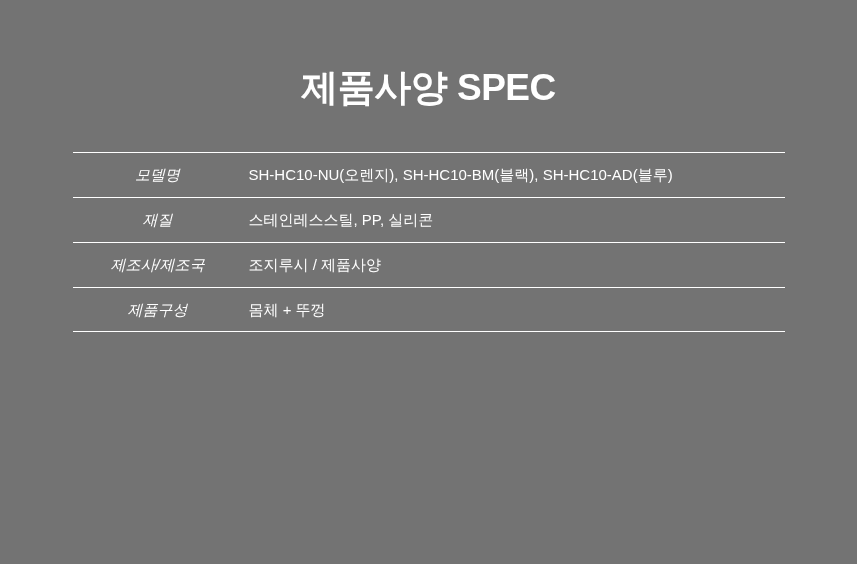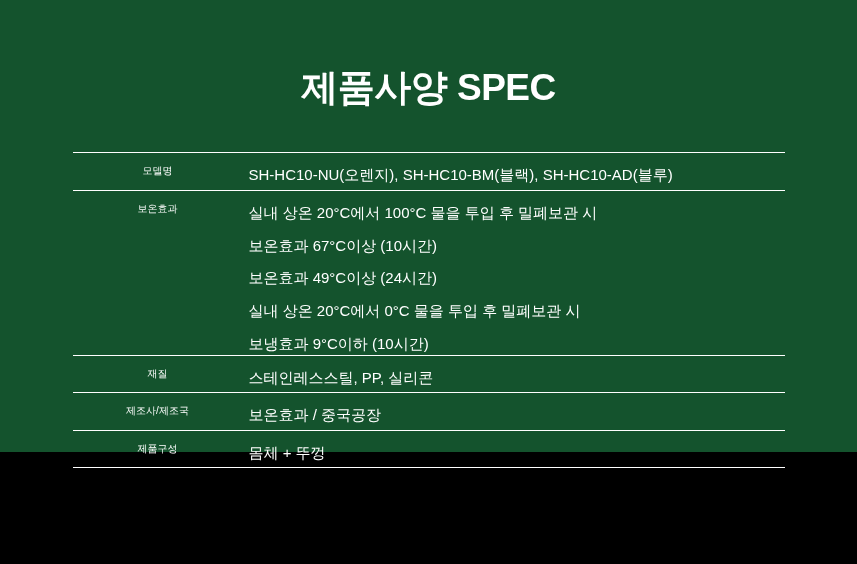--- a/index.html
+++ b/index.html
@@ -10,22 +10,22 @@
   body {
     width: 857px;
     height: 564px;
     overflow: hidden;
     font-family: "Liberation Sans", sans-serif;
     color: #ffffff;
   }
   .page {
     position: relative;
     width: 857px;
-    height: 452px;
-    background: #14532d;
+    height: 564px;
+    background: #737373;
     box-sizing: border-box;
   }
   .title {
     text-align: center;
     font-size: 37px;
     font-weight: bold;
     letter-spacing: -0.5px;
     color: #ffffff;
     padding-top: 66px;
     line-height: 1.2;
@@ -43,26 +43,27 @@
   .spec-table tr.row.last {
     border-bottom: 1px solid #ffffff;
   }
   .spec-table td {
     vertical-align: top;
     padding: 0;
   }
   td.label-cell {
     width: 170px;
     text-align: center;
-    font-size: 10px;
+    font-size: 15px;
     color: #ffffff;
     padding-top: 11px;
     padding-bottom: 11px;
     line-height: 1.45;
     white-space: nowrap;
+    font-style: italic;
   }
   td.value-cell {
     font-size: 15px;
     color: #ffffff;
     padding-top: 11px;
     padding-left: 6px;
     line-height: 1.45;
   }
   .value-line {
     display: block;
@@ -84,44 +85,34 @@
   <table class="spec-table">
     <tbody>
 
       <tr class="row">
         <td class="label-cell">모델명</td>
         <td class="value-cell">
           <span class="value-line">SH-HC10-NU(오렌지), SH-HC10-BM(블랙), SH-HC10-AD(블루)</span>
         </td>
       </tr>
 
-      <tr class="row">
-        <td class="label-cell">보온효과</td>
-        <td class="value-cell">
-          <span class="value-line">실내 상온 20°C에서 100°C 물을 투입 후 밀폐보관 시</span>
-          <span class="value-line">보온효과 67°C이상 (10시간)</span>
-          <span class="value-line">보온효과 49°C이상 (24시간)</span>
-          <span class="value-line">실내 상온 20°C에서 0°C 물을 투입 후 밀폐보관 시</span>
-          <span class="value-line">보냉효과 9°C이하 (10시간)</span>
-        </td>
-      </tr>
 
 
 
       <tr class="row">
         <td class="label-cell">재질</td>
         <td class="value-cell">
           <span class="value-line">스테인레스스틸,  PP,  실리콘</span>
         </td>
       </tr>
 
       <tr class="row">
         <td class="label-cell">제조사/제조국</td>
         <td class="value-cell">
-          <span class="value-line">보온효과 / 중국공장</span>
+          <span class="value-line">조지루시 / 제품사양</span>
         </td>
       </tr>
 
       <tr class="row last">
         <td class="label-cell">제품구성</td>
         <td class="value-cell">
           <span class="value-line">몸체 + 뚜껑</span>
         </td>
       </tr>
 

